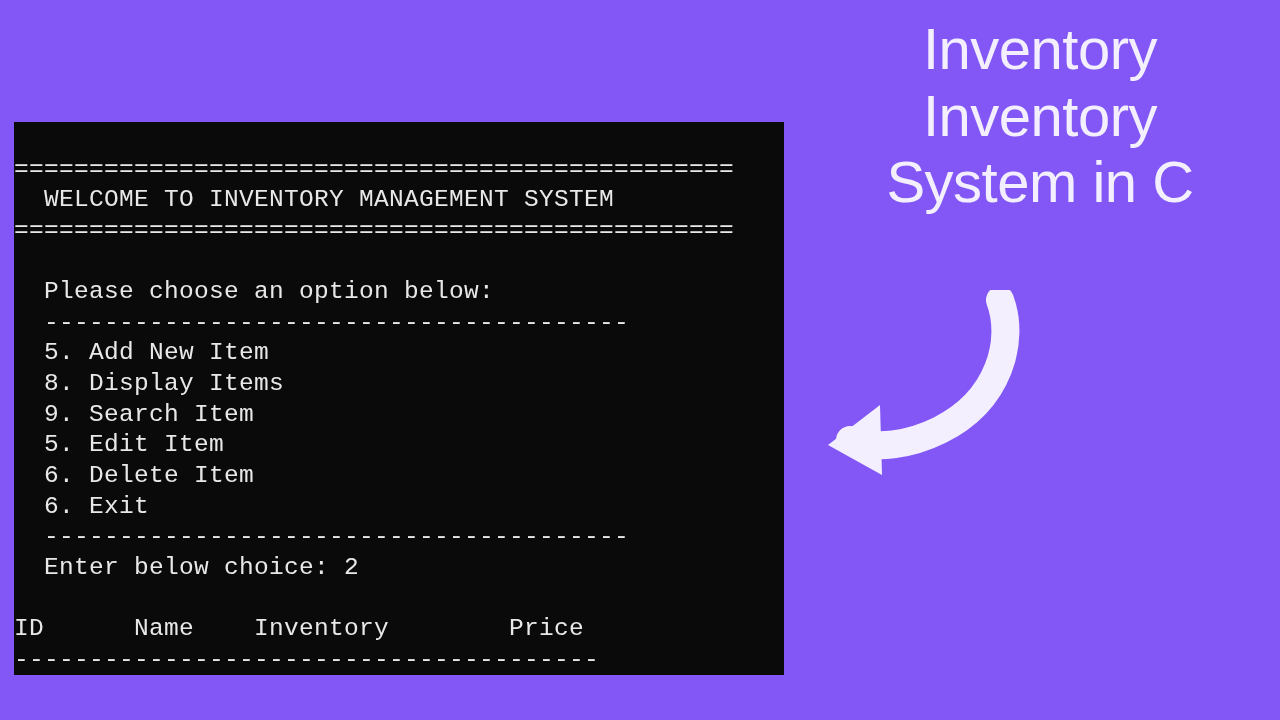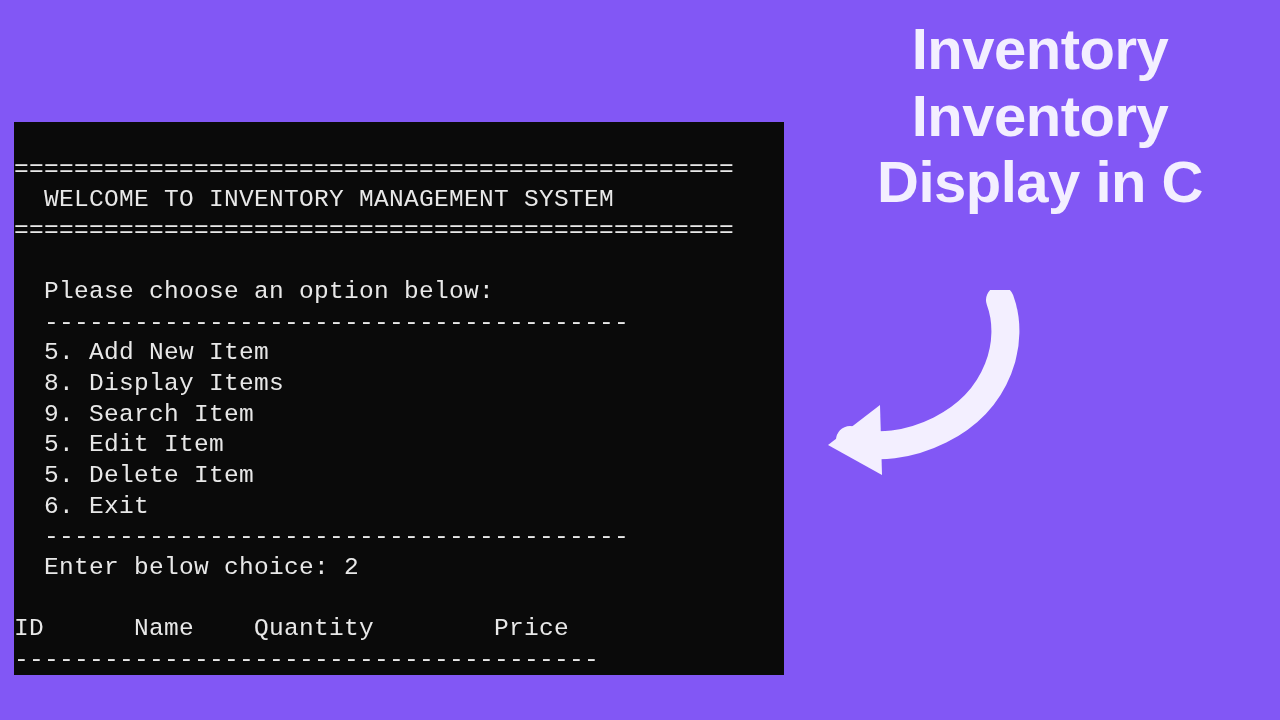--- a/index.html
+++ b/index.html
@@ -32,21 +32,21 @@
       white-space: pre;
       letter-spacing: 0.3px;
       padding-top: 2px;
     }
     .heading {
       position: absolute;
       right: 20px;
       top: 16px;
       width: 440px;
       color: #f3efff;
-      font-weight: 700;
+      font-weight: 400;
       font-size: 58px;
       line-height: 1.15;
       text-align: center;
       letter-spacing: -0.5px;
     }
     .arrow-wrap {
       position: absolute;
       right: 250px;
       top: 290px;
       width: 210px;
@@ -65,35 +65,35 @@
 <span>================================================</span>
 <span>  WELCOME TO INVENTORY MANAGEMENT SYSTEM</span>
 <span>================================================</span>
 
 <span>  Please choose an option below:</span>
 <span>  ---------------------------------------</span>
 <span>  5. Add New Item</span>
 <span>  8. Display Items</span>
 <span>  9. Search Item</span>
 <span>  5. Edit Item</span>
-<span>  5. Delete Item</span>
+<span>  6. Delete Item</span>
 <span>  6. Exit</span>
 <span>  ---------------------------------------</span>
 <span><span>  Enter below choice: </span><span>2</span></span>
 
-<span>ID      Name    Quantity        Price</span>
+<span>ID      Name    Inventory        Price</span>
 <span>---------------------------------------</span>
 
 </div>
 </div>
 
 <div class="heading">
   <div>Inventory</div>
   <div>Inventory</div>
-  <div>Display in C</div>
+  <div>System in C</div>
 </div>
 
 <div class="arrow-wrap">
   <svg class="arrow-svg" viewBox="0 0 210 200">
     <path d="M 180 10 
              C 195 50, 180 110, 120 140
              C 90 155, 55 160, 30 150" stroke="#f3efff" stroke-width="28" fill="none" stroke-linecap="round"></path>
     <path d="M 8 155 
              L 60 115 
              L 62 185 

